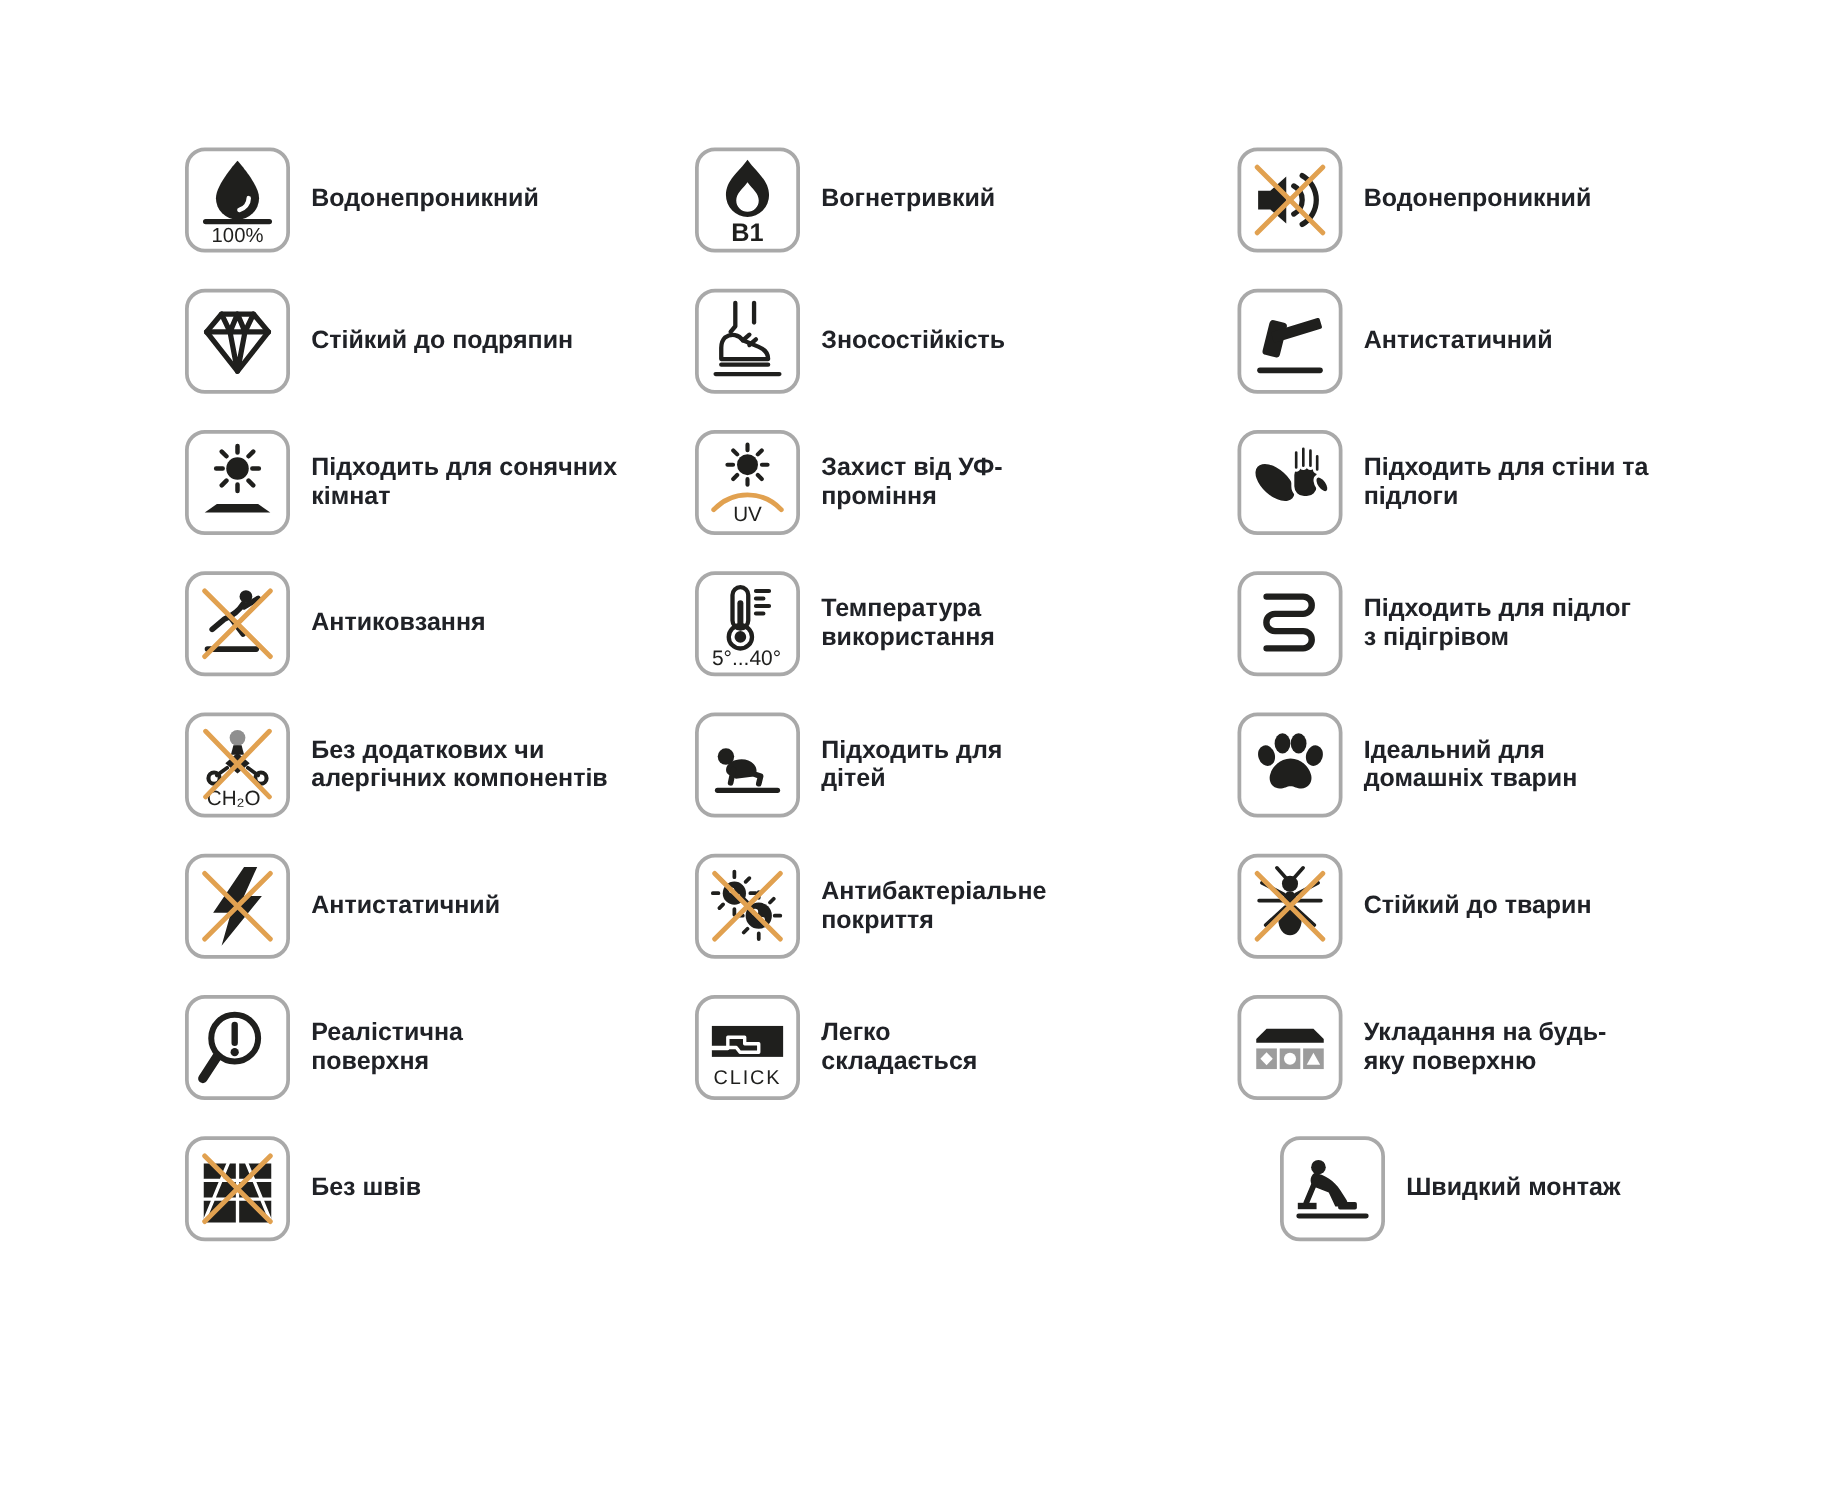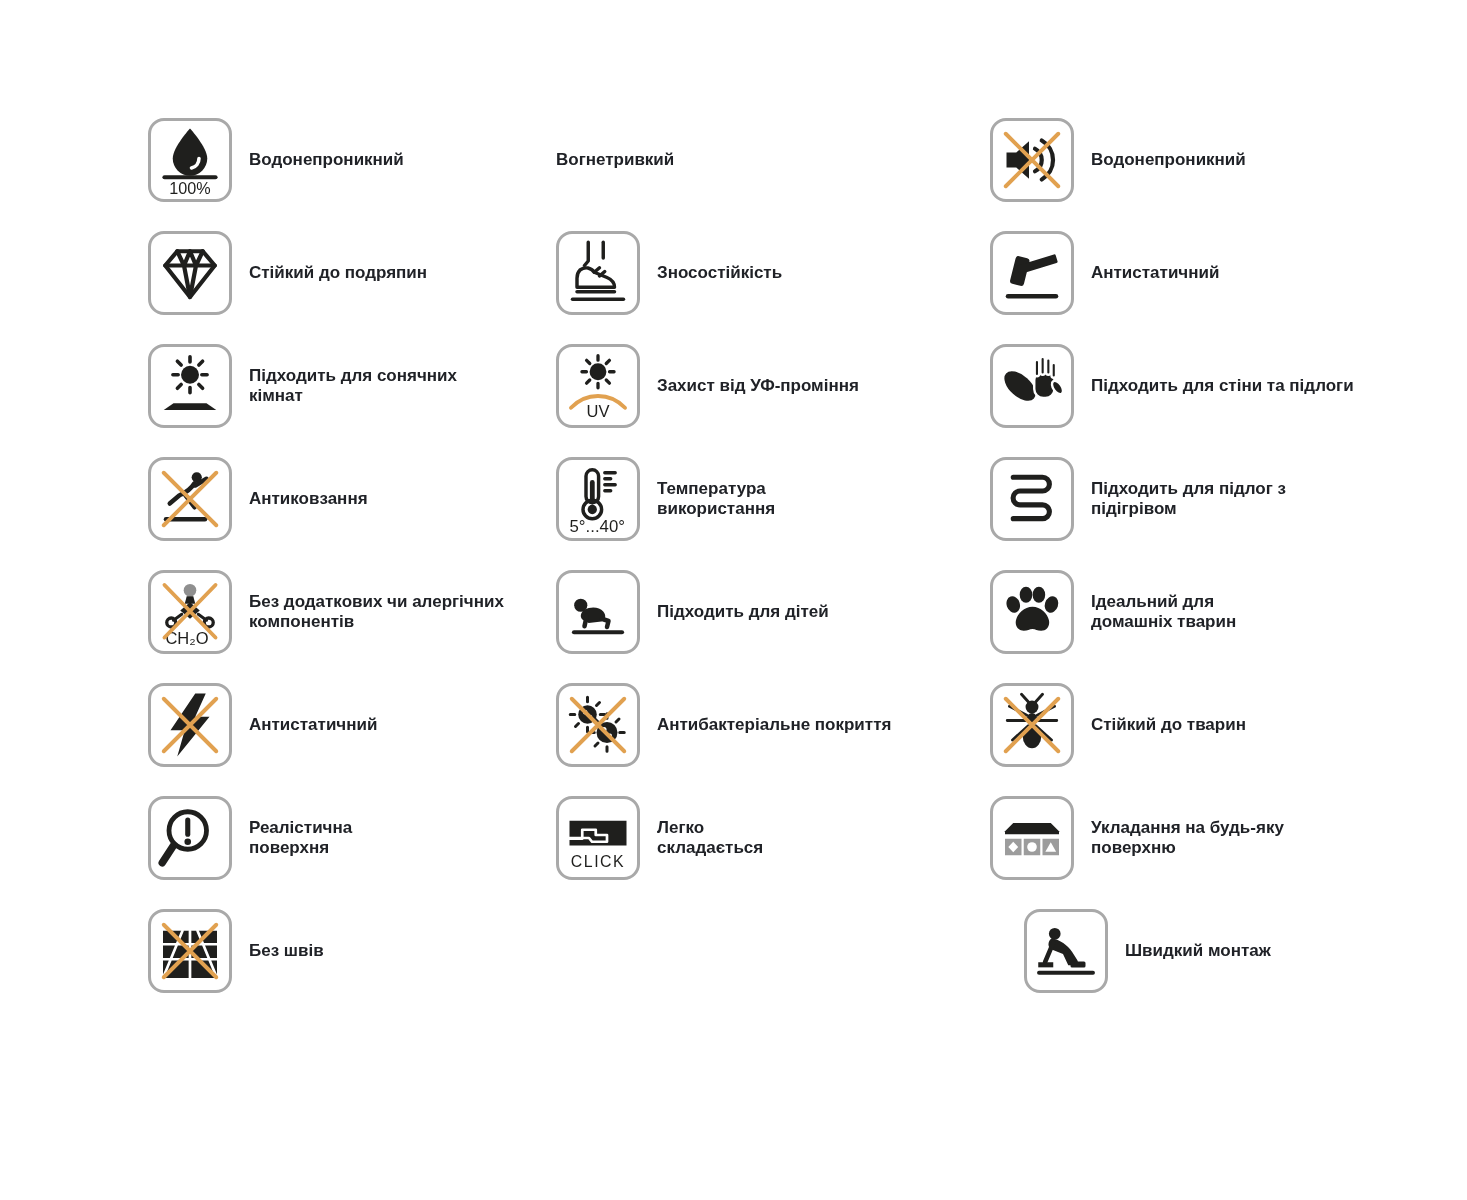--- a/index.html
+++ b/index.html
@@ -5,21 +5,21 @@
   html,body{margin:0;padding:0;}
   body{width:1467px;height:1200px;background:#ffffff;position:relative;overflow:hidden;
        font-family:"Liberation Sans",sans-serif;}
   .col{position:absolute;top:118px;}
   #col1{left:148px;} #col2{left:556px;} #col3{left:990px;}
   .item{display:flex;align-items:center;gap:17px;height:84px;margin-bottom:29px;}
   .item.drop{margin-top:13px;padding-left:34px;}
   .icon-box{flex:0 0 84px;width:84px;height:84px;box-sizing:border-box;
             border:3.5px solid #A9A9A9;border-radius:16px;background:#fff;padding:3px;text-align:center;}
   .icon-box svg{width:100%;height:100%;display:block;}
-  .label{font-size:17px;font-weight:bold;color:#202227;line-height:1.16;}
+  .label{font-size:20px;font-weight:bold;color:#202227;line-height:1.16;}
   .ink{fill:#1F1F1D;}
   .wt{fill:#ffffff;}
   .stk{fill:none;stroke:#1F1F1D;stroke-linecap:round;stroke-linejoin:round;}
   .ws{fill:none;stroke:#ffffff;stroke-linecap:round;stroke-linejoin:round;}
   .xx{fill:none;stroke:#E1A150;stroke-width:2.6;stroke-linecap:round;}
   .oarc{fill:none;stroke:#E1A150;stroke-linecap:round;}
   svg text{fill:#1F1F1D;font-family:"Liberation Sans",sans-serif;}
 </style>
 </head>
 <body>
@@ -130,20 +130,27 @@
         <path class="xx" d="M6.5 6.5l35 35M41.5 6.5l-35 35"></path>
       </svg>
     </div>
     <div class="label" style="max-width:400px">Без швів</div>
   </div>
 </div>
 
 <div class="col" id="col2">
 
   <div class="item">
+    <div class="icon-box">
+      <svg viewBox="0 0 48 48">
+        <path class="ink" d="M24 2.5c4.8 6.8 11.5 10.8 11.5 19a11.5 11.5 0 0 1-23 0c0-8.2 6.7-12.2 11.5-19Z"></path>
+        <path class="wt" d="M24 14.5c2.6 3.6 6 5.8 6 9.8a6 6 0 0 1-12 0c0-4 3.4-6.2 6-9.8Z"></path>
+        <text x="24" y="46" font-size="13.5" font-weight="bold" text-anchor="middle">B1</text>
+      </svg>
+    </div>
     <div class="label" style="max-width:400px">Вогнетривкий</div>
   </div>
 
   <div class="item">
     <div class="icon-box">
       <svg viewBox="0 0 48 48">
         <g class="stk" stroke-width="2.3">
           <path d="M17.5 3.5V16l-2.5 3"></path>
           <path d="M27.5 3.5V14"></path>
           <path d="M12 22c3.5-2.5 7.5-1.5 9.5 1.5l8.5 3.5c3.5 1.5 5 3.5 5 6.5H10v-6c0-2.5.8-4.3 2-5.5Z"></path>

